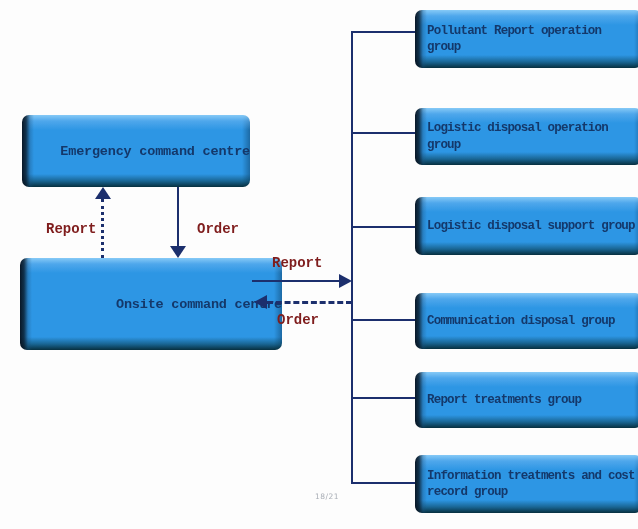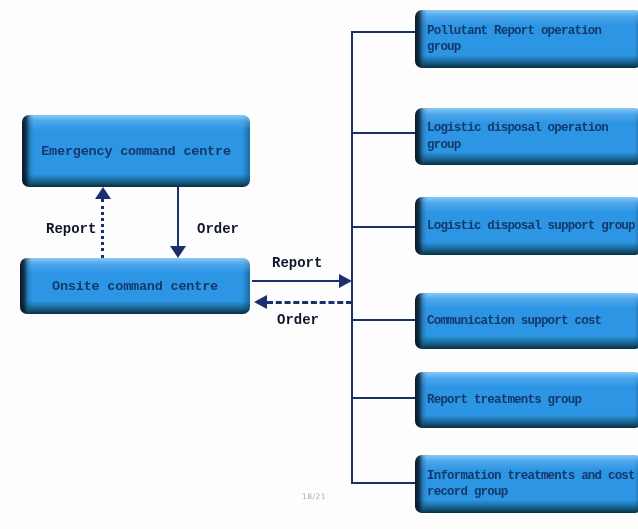--- a/index.html
+++ b/index.html
@@ -12,56 +12,56 @@
     position:absolute;border-radius:7px;
     background:
       linear-gradient(90deg, rgba(7,18,31,0.96) 0px, rgba(10,28,44,0.82) 4px, rgba(27,78,122,0.32) 8px, rgba(27,78,122,0) 12px),
       linear-gradient(180deg, rgba(150,211,250,0.85) 0px, rgba(112,184,243,0.5) 6px, rgba(112,184,243,0) 15px),
       linear-gradient(0deg, rgba(5,42,54,0.95) 0px, rgba(9,62,82,0.55) 6px, rgba(9,62,82,0) 13px),
       linear-gradient(270deg, rgba(12,62,102,0.5) 0px, rgba(12,62,102,0) 8px),
       #2d96e4;
     color:#14386a;display:flex;align-items:center;
     font-weight:bold;
   }
-  .box.center{justify-content:center;text-align:center;font-size:13.5px;letter-spacing:-0.2px;}
+  .box.center{justify-content:flex-end;text-align:center;font-size:13.5px;letter-spacing:-0.2px;}
   .box.leftpad{padding-left:12px;padding-right:3px;font-size:12.5px;letter-spacing:-0.8px;line-height:1.3;}
   .vline,.hline{position:absolute;background:#1c2f6d;}
   .vdotted{position:absolute;width:0;border-left:3px dotted #1c2f6d;}
   .hdashed{position:absolute;height:0;border-top:3px dashed #1c2f6d;}
   .tri{position:absolute;width:0;height:0;}
   .tri.down{border-left:8px solid transparent;border-right:8px solid transparent;border-top:12px solid #1c2f6d;}
   .tri.up{border-left:8px solid transparent;border-right:8px solid transparent;border-bottom:12px solid #1c2f6d;}
   .tri.right{border-top:7px solid transparent;border-bottom:7px solid transparent;border-left:13px solid #1c2f6d;}
   .tri.left{border-top:7px solid transparent;border-bottom:7px solid transparent;border-right:13px solid #1c2f6d;}
-  .arrow-label{position:absolute;font-size:14px;font-weight:bold;color:#0f172a;white-space:nowrap;}
-  .slide-number{position:absolute;left:302px;top:492px;font-family:"DejaVu Sans",sans-serif;font-size:7.5px;color:#a9aeb6;letter-spacing:0.5px;}
+  .arrow-label{position:absolute;font-size:14px;font-weight:bold;color:#7f1d1d;white-space:nowrap;}
+  .slide-number{position:absolute;left:315px;top:492px;font-family:"DejaVu Sans",sans-serif;font-size:7.5px;color:#a9aeb6;letter-spacing:0.5px;}
 </style>
 </head>
 <body>
 
 <div id="canvas">
 
   <div class="box center" style="left:22px;top:115px;width:228px;height:72px;">
     <span>Emergency command centre</span>
   </div>
-  <div class="box center" style="left:20px;top:258px;width:230px;height:56px;">
+  <div class="box center" style="left:20px;top:258px;width:230px;height:92px;padding-left:32px;">
     <span>Onsite command centre</span>
   </div>
 
   <div class="box leftpad" style="left:415px;top:10px;width:212px;height:58px;">
     <span>Pollutant Report operation group</span>
   </div>
   <div class="box leftpad" style="left:415px;top:108px;width:212px;height:57px;">
     <span>Logistic disposal operation group</span>
   </div>
   <div class="box leftpad" style="left:415px;top:197px;width:212px;height:58px;">
     <span>Logistic disposal support group</span>
   </div>
   <div class="box leftpad" style="left:415px;top:293px;width:212px;height:56px;">
-    <span>Communication support cost</span>
+    <span>Communication disposal group</span>
   </div>
   <div class="box leftpad" style="left:415px;top:372px;width:212px;height:56px;">
     <span>Report treatments group</span>
   </div>
   <div class="box leftpad" style="left:415px;top:455px;width:212px;height:58px;">
     <span>Information treatments and cost record group</span>
   </div>
 
   <div class="vline" style="left:351px;top:31px;width:2px;height:453px;"></div>
   <div class="hline" style="left:352px;top:31px;width:63px;height:2px;"></div>

